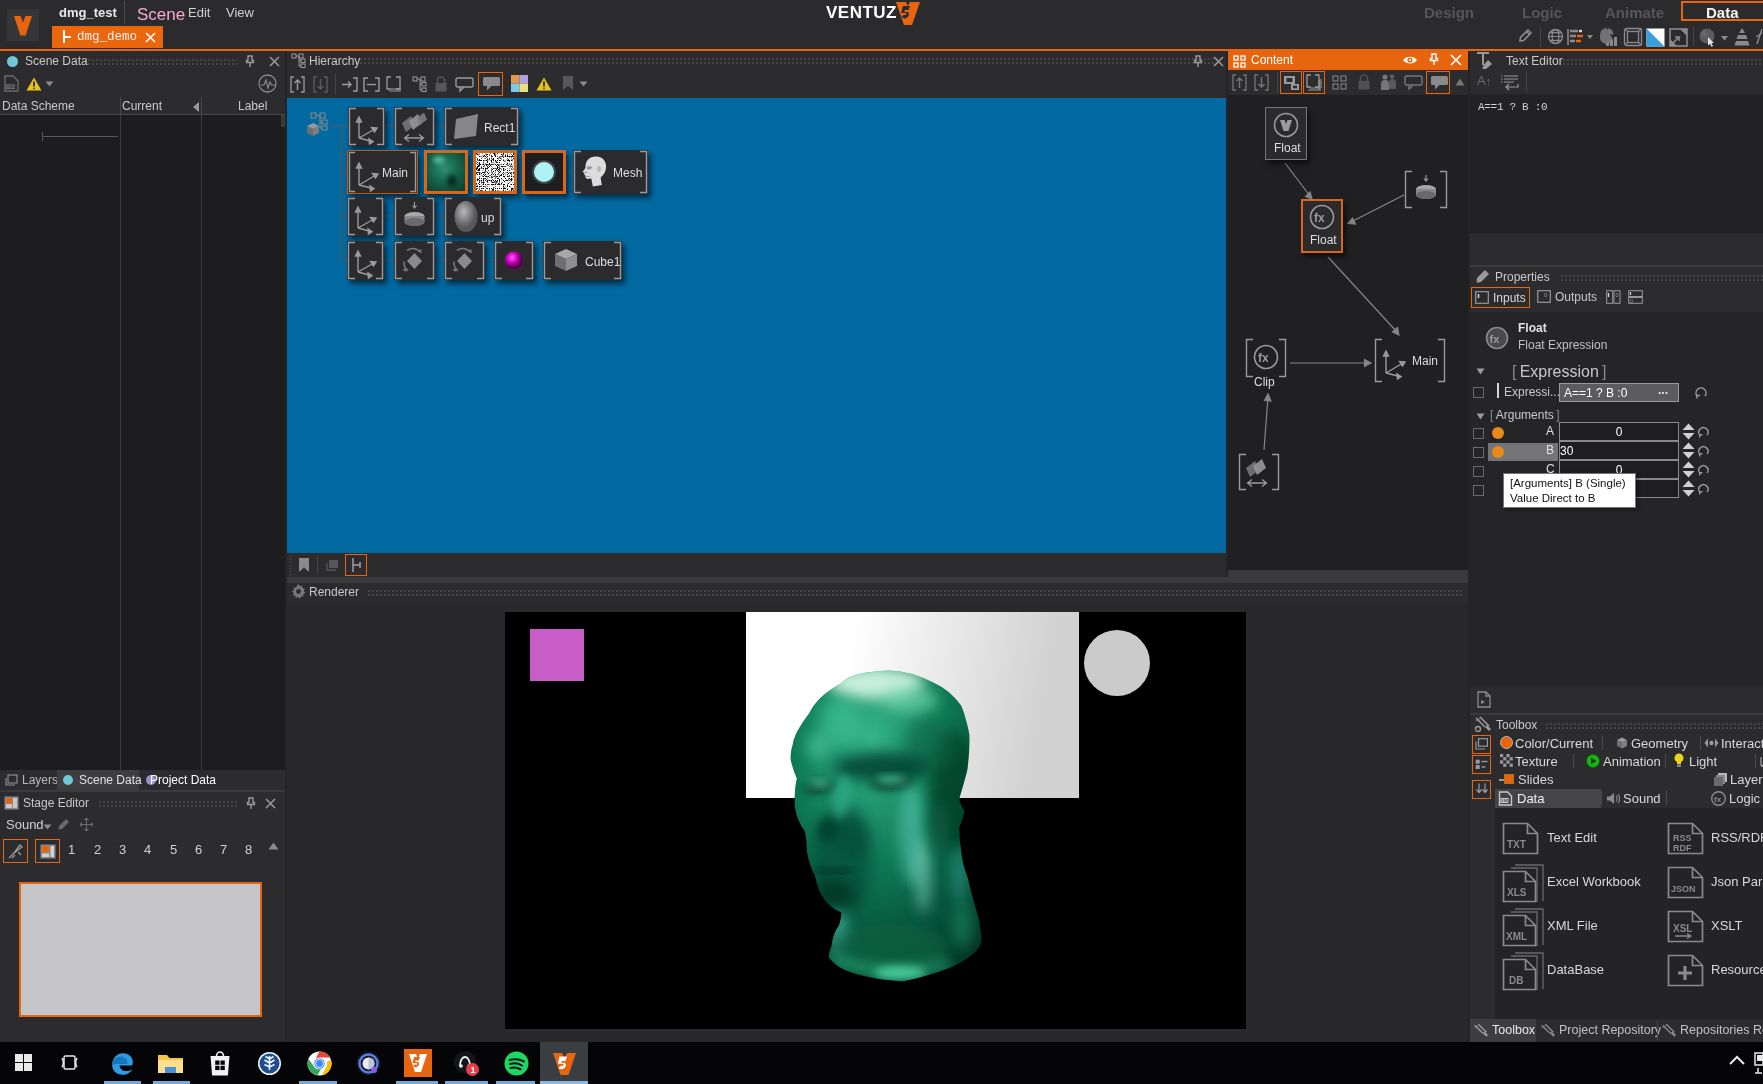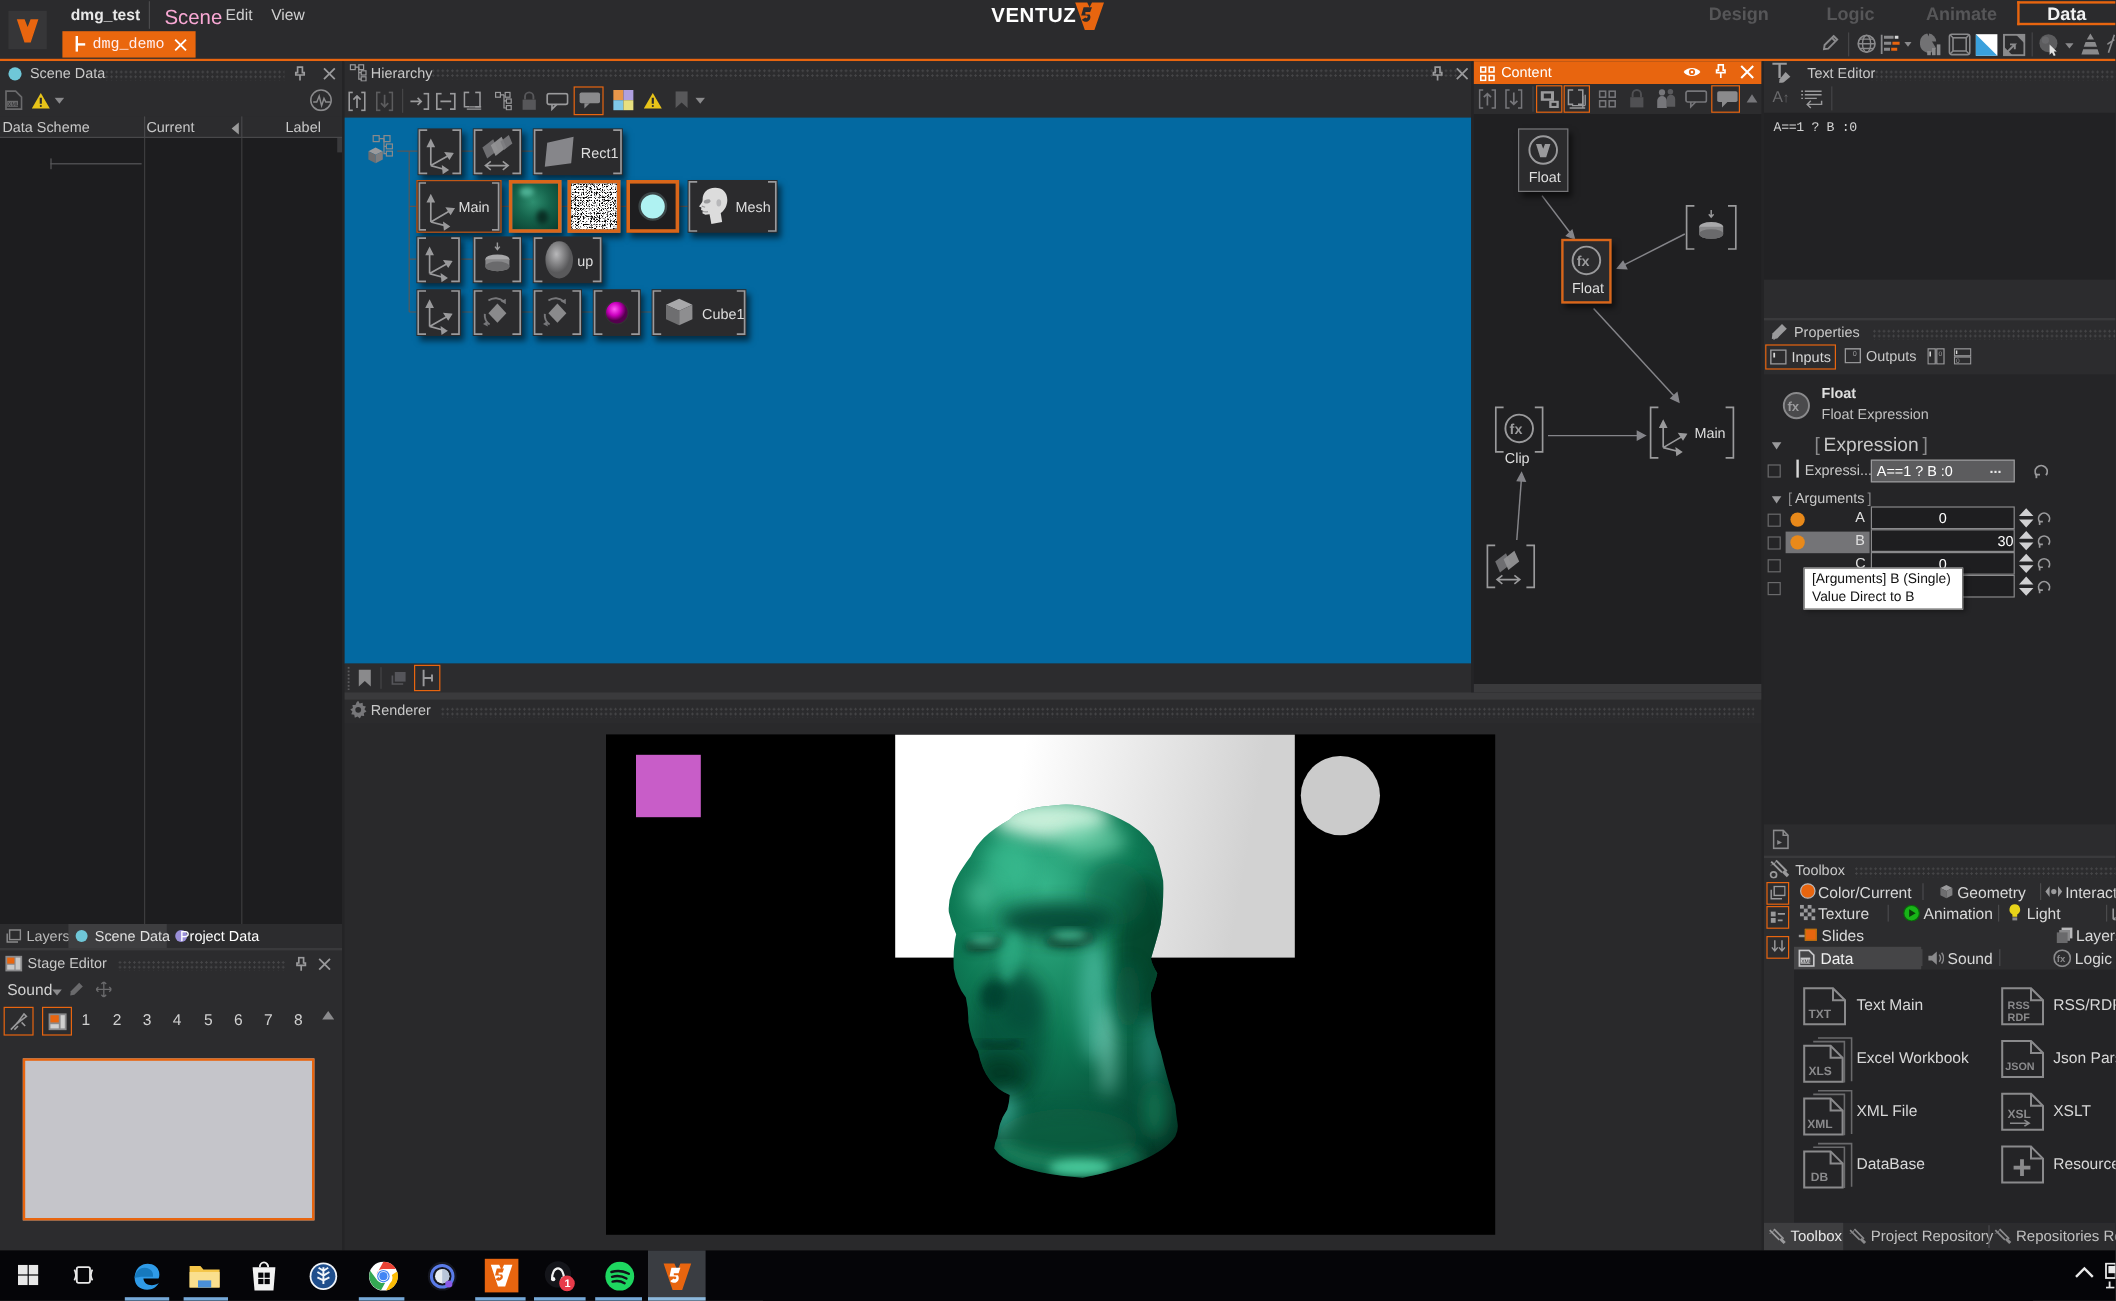--- a/index.html
+++ b/index.html
@@ -850,21 +850,21 @@
         </svg>
     <svg class="abs" style="left:227px;top:113px;" width="13" height="13" viewBox="0 0 13 13">
           <path d="M2.7 10 a4.6 4.6 0 1 1 7.4 0" fill="none" stroke="#9a9a9c" stroke-width="1.4"></path>
           <path d="M2.7 12.4 v-2.7 h2.7" fill="none" stroke="#9a9a9c" stroke-width="1.4"></path>
         </svg>
     <div class="abs" style="left:3px;top:135px;width:11px;height:11px;border:1px solid #6a6a6c;"></div>
     <div class="abs" style="left:18px;top:131px;width:70px;height:18px;background:#747477;"></div>
     <div class="abs" style="left:22px;top:134px;width:12px;height:12px;border-radius:50%;background:#e8891a;"></div>
     <div class="abs" style="left:76px;top:131px;font-size:12px;color:#e0e0e0;">B</div>
     <div class="abs" style="left:89px;top:129px;width:120px;height:19px;background:#1e1e20;border:1px solid #8a8a8c;">
-          <div style="text-align:right;font-size:12px;color:#fff;margin-top:2px;">30</div>
+          <div style="text-align:left;font-size:12px;color:#fff;margin-top:2px;">30</div>
         </div>
     <svg class="abs" style="left:212px;top:130px;" width="13" height="17" viewBox="0 0 13 17">
           <path d="M6.5 0.5 L12.5 7 H0.5 Z M6.5 16.5 L12.5 10 H0.5 Z" fill="#d0d0d2"></path>
         </svg>
     <svg class="abs" style="left:227px;top:132px;" width="13" height="13" viewBox="0 0 13 13">
           <path d="M2.7 10 a4.6 4.6 0 1 1 7.4 0" fill="none" stroke="#9a9a9c" stroke-width="1.4"></path>
           <path d="M2.7 12.4 v-2.7 h2.7" fill="none" stroke="#9a9a9c" stroke-width="1.4"></path>
         </svg>
     <div class="abs" style="left:3px;top:154px;width:11px;height:11px;border:1px solid #6a6a6c;"></div>
     <div class="abs" style="left:76px;top:150px;font-size:12px;color:#e0e0e0;">C</div>
@@ -1012,21 +1012,21 @@
           <text x="3" y="10.5" font-size="8" font-weight="bold" fill="#8a8a8c" font-family="Liberation Sans">fx</text>
         </svg>
     <div class="abs" style="left:259px;top:56px;font-size:13px;color:#d8d8d8;">Logic</div>
   </div>
   <div id="tb-items" class="abs" style="left:25px;top:95px;width:268px;height:211px;background:#242426;">
     <svg class="abs" style="left:7px;top:14px;" width="37" height="33" viewBox="0 0 37 33">
           <path d="M1.5 1.5 h24 l10 10 v20 h-34 Z" fill="none" stroke="#8a8a8c" stroke-width="1.7"></path>
           <path d="M25.5 1.5 v10 h10" fill="none" stroke="#8a8a8c" stroke-width="1.7"></path>
           <text x="5" y="26" font-size="10" font-weight="bold" fill="#8a8a8c" font-family="Liberation Sans">TXT</text>
         </svg>
-    <div class="abs" style="left:52px;top:22px;font-size:13px;color:#d8d8d8;">Text Main</div>
+    <div class="abs" style="left:52px;top:22px;font-size:13px;color:#d8d8d8;">Text Edit</div>
     <svg class="abs" style="left:172px;top:14px;" width="37" height="33" viewBox="0 0 37 33">
           <path d="M1.5 1.5 h24 l10 10 v20 h-34 Z" fill="none" stroke="#8a8a8c" stroke-width="1.7"></path>
           <path d="M25.5 1.5 v10 h10" fill="none" stroke="#8a8a8c" stroke-width="1.7"></path>
           <text x="6" y="19" font-size="9" font-weight="bold" fill="#8a8a8c" font-family="Liberation Sans">RSS</text>
           <text x="6" y="29" font-size="9" font-weight="bold" fill="#8a8a8c" font-family="Liberation Sans">RDF</text>
         </svg>
     <div class="abs" style="left:216px;top:22px;font-size:13px;color:#d8d8d8;white-space:nowrap;">RSS/RDF M</div>
     <svg class="abs" style="left:7px;top:55px;" width="45" height="41" viewBox="0 0 45 41">
           <path d="M9 5 h26 v34 M13 2 h28 v36" fill="none" stroke="#6a6a6c" stroke-width="1.3"></path>
           <path d="M1.5 8.5 h22 l10 10 v20 h-32 Z" fill="#242426" stroke="#8a8a8c" stroke-width="1.7"></path>

